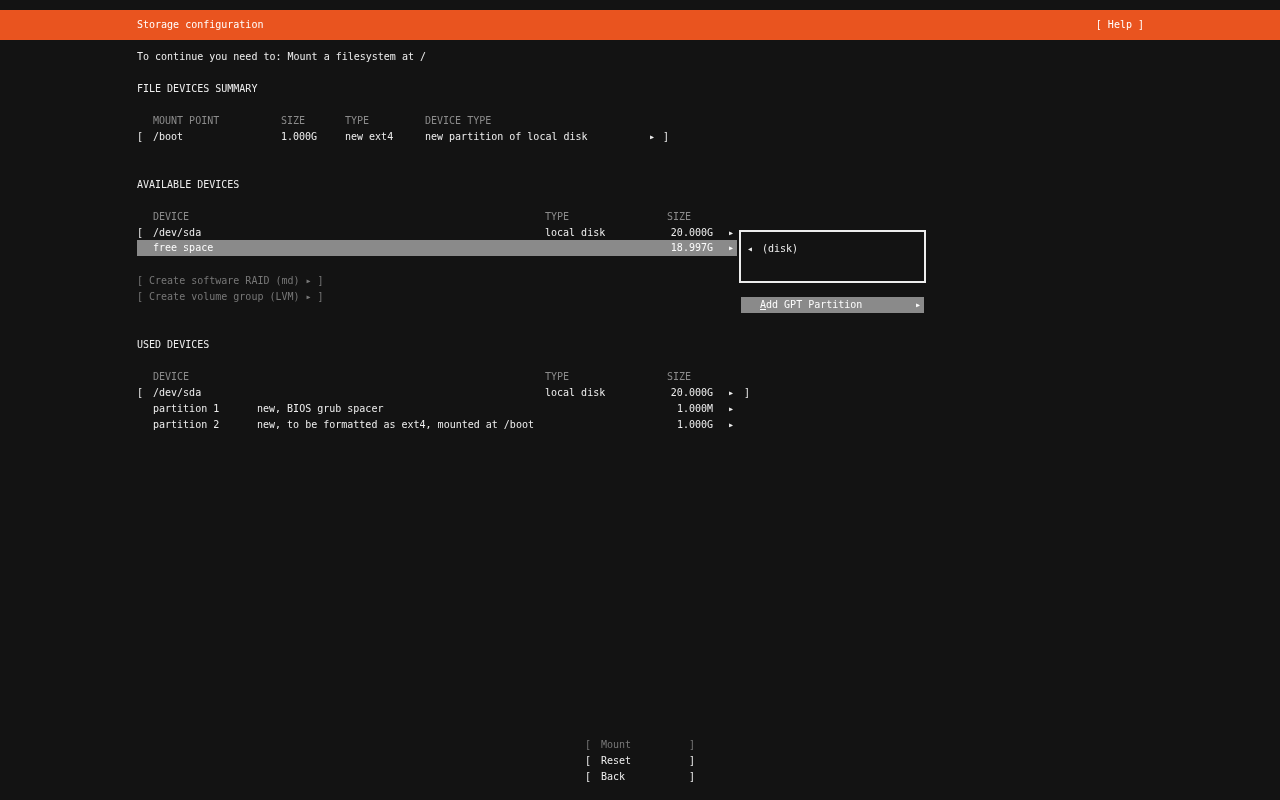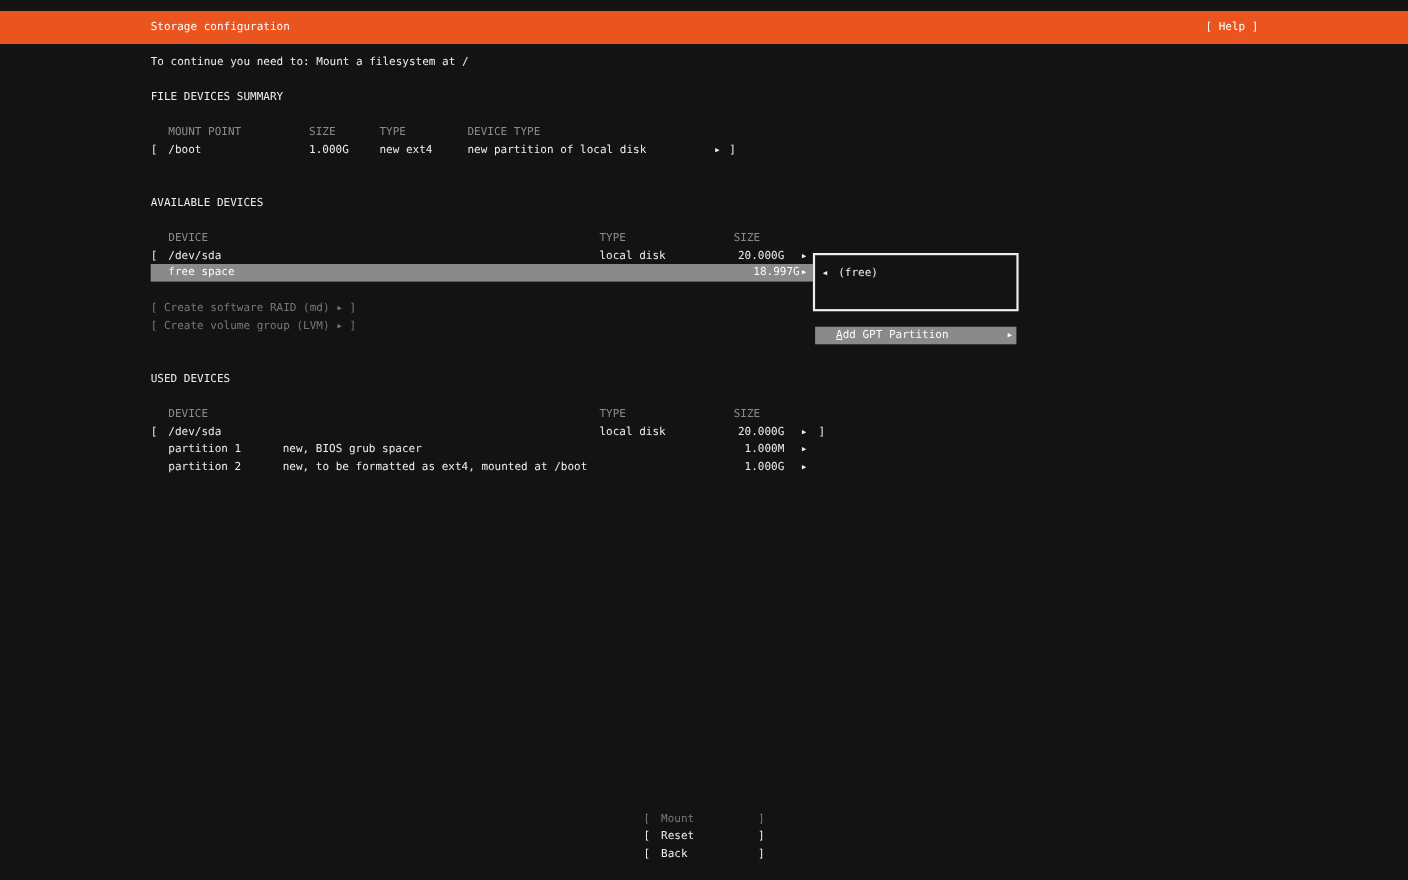--- a/index.html
+++ b/index.html
@@ -14,21 +14,21 @@
     background:#E9541F;color:#FFFFFF;
   }
   .topbar .title{position:absolute;left:137px;top:0;line-height:30px;white-space:pre;}
   .topbar .help{position:absolute;right:136px;top:0;line-height:30px;white-space:pre;cursor:pointer;}
   .line{position:absolute;left:0;width:1280px;height:16px;white-space:pre;}
   .c{position:absolute;top:0;white-space:pre;}
   .muted{color:#8B8B8B;}
   .dim{color:#777777;}
   .sel-row{
     position:absolute;left:137px;top:240px;width:600px;height:16px;
-    background:#8A8A8A;color:#FCFCFC;white-space:pre;padding-left:14px;
+    background:#8A8A8A;color:#FCFCFC;white-space:pre;
   }
   .sel-row .c{top:0;}
   .popup{
     position:absolute;left:739px;top:230px;width:187px;height:53px;
     background:#131313;border:2px solid #EDEDED;box-sizing:border-box;z-index:10;
   }
   .popup .menu-close{position:absolute;left:0;top:9px;width:183px;height:16px;white-space:pre;cursor:pointer;}
   .popup .menu-item{
     position:absolute;left:0;top:25px;width:183px;height:16px;
     background:#8A8A8A;color:#FCFCFC;white-space:pre;cursor:pointer;margin-top:40px;
@@ -93,21 +93,21 @@
   <div class="line dim clickable" style="top:273px">
     <span class="c" style="left:137px">[ Create software RAID (md) ▸ ]</span>
   </div>
   <div class="line dim clickable" style="top:289px">
     <span class="c" style="left:137px">[ Create volume group (LVM) ▸ ]</span>
   </div>
 
   <div class="popup">
     <div class="menu-close">
       <span class="c" style="left:6px">◂</span>
-      <span class="c" style="left:21px">(free)</span>
+      <span class="c" style="left:21px">(disk)</span>
     </div>
     <div class="menu-item">
       <span class="c" style="left:19px"><span class="u">A</span><span>dd GPT Partition</span></span>
       <span class="c" style="left:174px">▸</span>
     </div>
   </div>
 
   <div class="line" style="top:337px">
     <span class="c" style="left:137px">USED DEVICES</span>
   </div>

